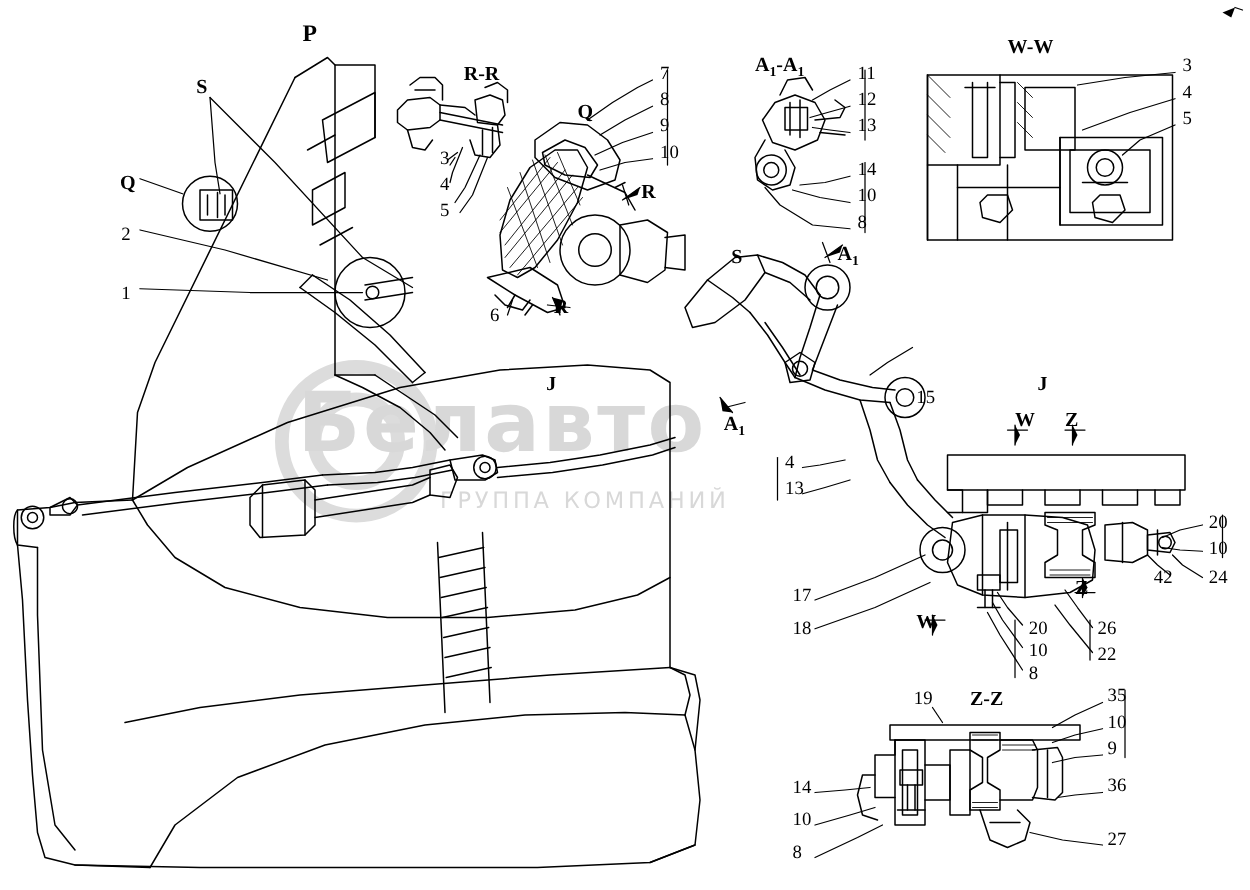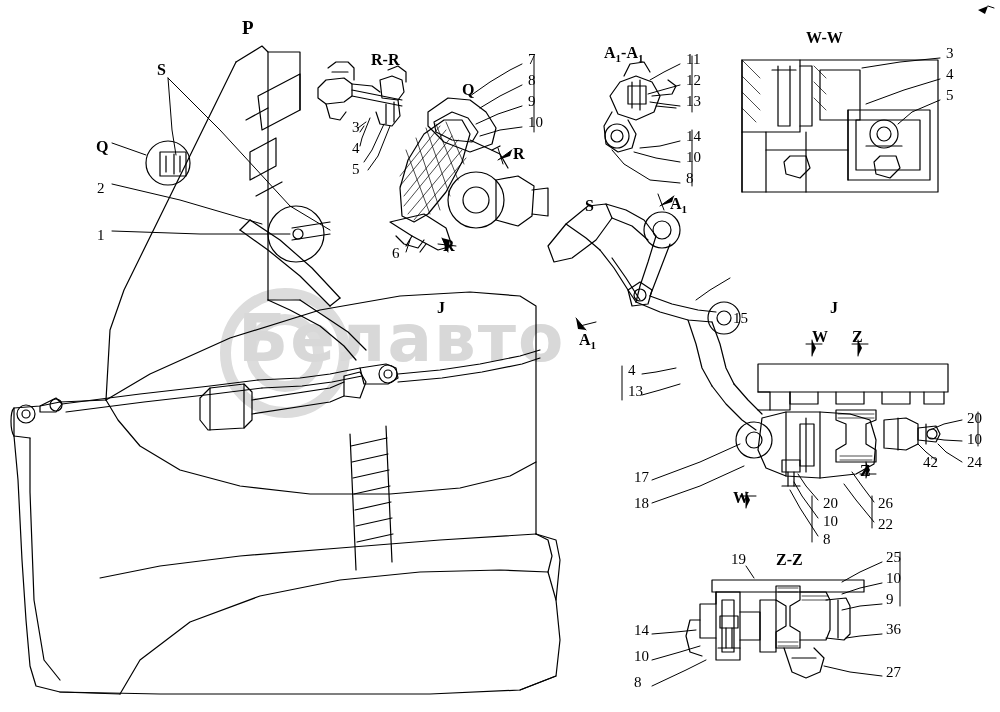--- a/index.html
+++ b/index.html
@@ -82,20 +82,21 @@
 </head>
 <body>
 
 <div id="page">
 
   <div id="watermark">
     <div class="wm-ring" style="left:10px; top:8px; width:108px; height:108px;"></div>
     <div class="wm-ring" style="left:36px; top:34px; width:56px; height:56px;"></div>
   </div>
   <div id="wm-text">Белавто</div>
+  <div id="wm-sub">ГРУППА КОМПАНИЙ</div>
 
   <svg id="diagram-svg" viewBox="0 0 1000 712">
     <g fill="none" stroke="#000" stroke-width="1.2" stroke-linejoin="round" stroke-linecap="round">
 
       <path d="M978 10 l10 -4 -3 8 z" fill="#000" stroke="none"></path>
       <path d="M988 6 l6 2" stroke-width="1"></path>
 
       <path d="M236 62 L262 46 L268 52 L268 300"></path>
       <path d="M236 62 L124 290 L110 330 L106 400"></path>
       <path d="M268 52 L300 52 L300 110"></path>
@@ -439,21 +440,21 @@
   <div class="lbl" style="left:634px; top:470px;">17</div>
   <div class="lbl" style="left:634px; top:496px;">18</div>
   <div class="lbl bold" style="left:733px; top:490px;">W</div>
   <div class="lbl" style="left:823px; top:496px;">20</div>
   <div class="lbl" style="left:823px; top:514px;">10</div>
   <div class="lbl" style="left:823px; top:532px;">8</div>
   <div class="lbl" style="left:878px; top:496px;">26</div>
   <div class="lbl" style="left:878px; top:517px;">22</div>
 
   <div class="lbl" style="left:731px; top:552px;">19</div>
-  <div class="lbl" style="left:886px; top:550px;">25</div>
+  <div class="lbl" style="left:886px; top:550px;">35</div>
   <div class="lbl" style="left:886px; top:571px;">10</div>
   <div class="lbl" style="left:886px; top:592px;">9</div>
   <div class="lbl" style="left:886px; top:622px;">36</div>
   <div class="lbl" style="left:886px; top:665px;">27</div>
   <div class="lbl" style="left:634px; top:623px;">14</div>
   <div class="lbl" style="left:634px; top:649px;">10</div>
   <div class="lbl" style="left:634px; top:675px;">8</div>
 
 </div>
 

